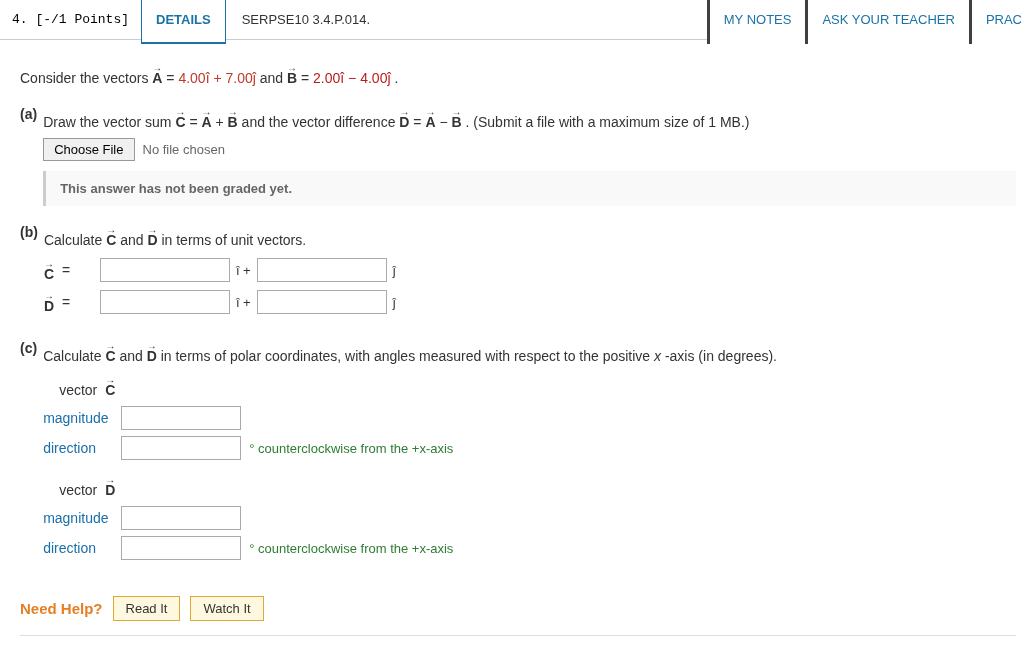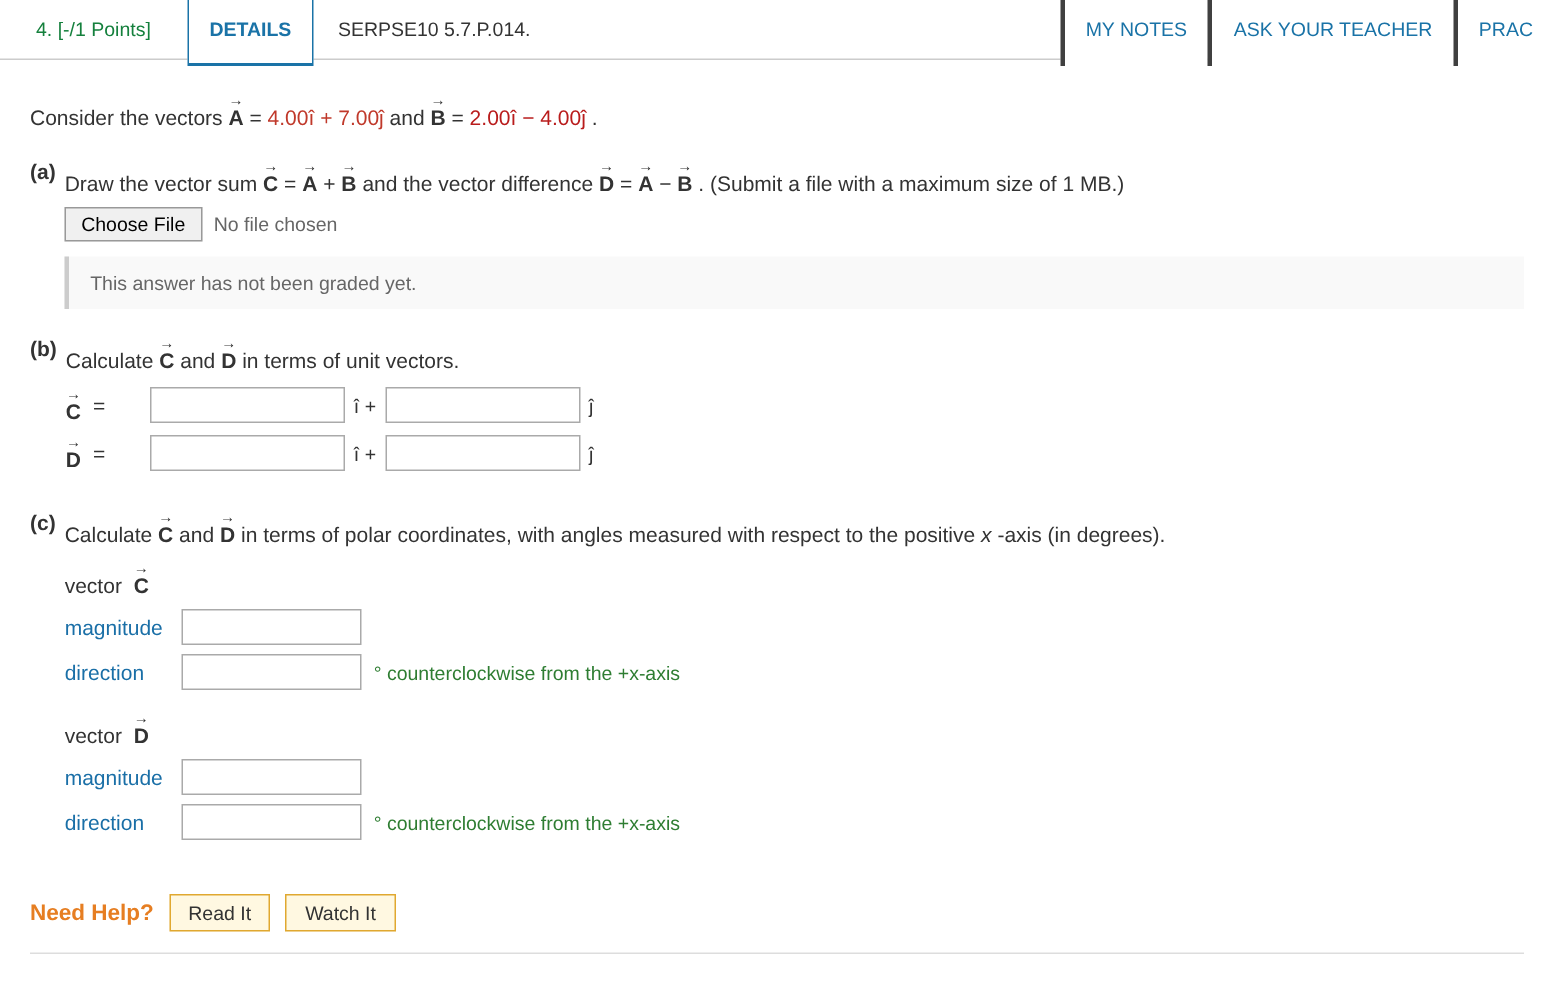--- a/index.html
+++ b/index.html
@@ -7,24 +7,25 @@
 
     
     .header {
       display: flex;
       align-items: center;
       border-bottom: 1px solid #ccc;
       background: #fff;
       height: 40px;
     }
     .header-points {
-      padding: 0 24px;
-      font-size: 13px;
-      color: #15803d;
+      padding: 0 12px;
+      font-size: 13px;
+      color: #000000;
       white-space: nowrap;
+      font-family: Liberation Mono, monospace;
     }
     .header-btn {
       border: 1px solid #1a73a7;
       background: #fff;
       color: #1a73a7;
       padding: 6px 14px;
       cursor: pointer;
       font-size: 13px;
       height: 48px;
       white-space: nowrap;
@@ -98,20 +99,21 @@
     }
 
     
     .grading-box {
       border-left: 3px solid #ccc;
       background: #f9f9f9;
       padding: 10px 14px;
       margin-top: 10px;
       color: #666;
       font-size: 13px;
+      font-weight: bold;
     }
 
     
     .input-field {
       border: 1px solid #aaa;
       height: 24px;
       width: 130px;
       padding: 2px 4px;
       font-size: 13px;
     }
@@ -142,20 +144,21 @@
     }
     .hat { font-size: 13px; }
 
     
     .polar-section {
       margin-top: 10px;
     }
     .polar-vec-label {
       margin-bottom: 8px;
       font-size: 14px;
+      margin-left: 16px;
     }
     .polar-row {
       display: flex;
       align-items: center;
       gap: 8px;
       margin-bottom: 6px;
     }
     .polar-label {
       min-width: 70px;
       color: #1a6fa7;
@@ -193,21 +196,21 @@
       border-top: 1px solid #ddd;
       margin-top: 14px;
     }
   </style>
 </head>
 <body>
 
 <div class="header">
   <span class="header-points">4. [-/1 Points]</span>
   <button class="header-btn active">DETAILS</button>
-  <span class="header-problem">SERPSE10 5.7.P.014.</span>
+  <span class="header-problem">SERPSE10 3.4.P.014.</span>
   <div class="header-right">
     <button class="header-btn">MY NOTES</button>
     <button class="header-btn">ASK YOUR TEACHER</button>
     <button class="header-btn">PRAC</button>
   </div>
 </div>
 
 <div class="content">
 
   <div class="problem-intro">

